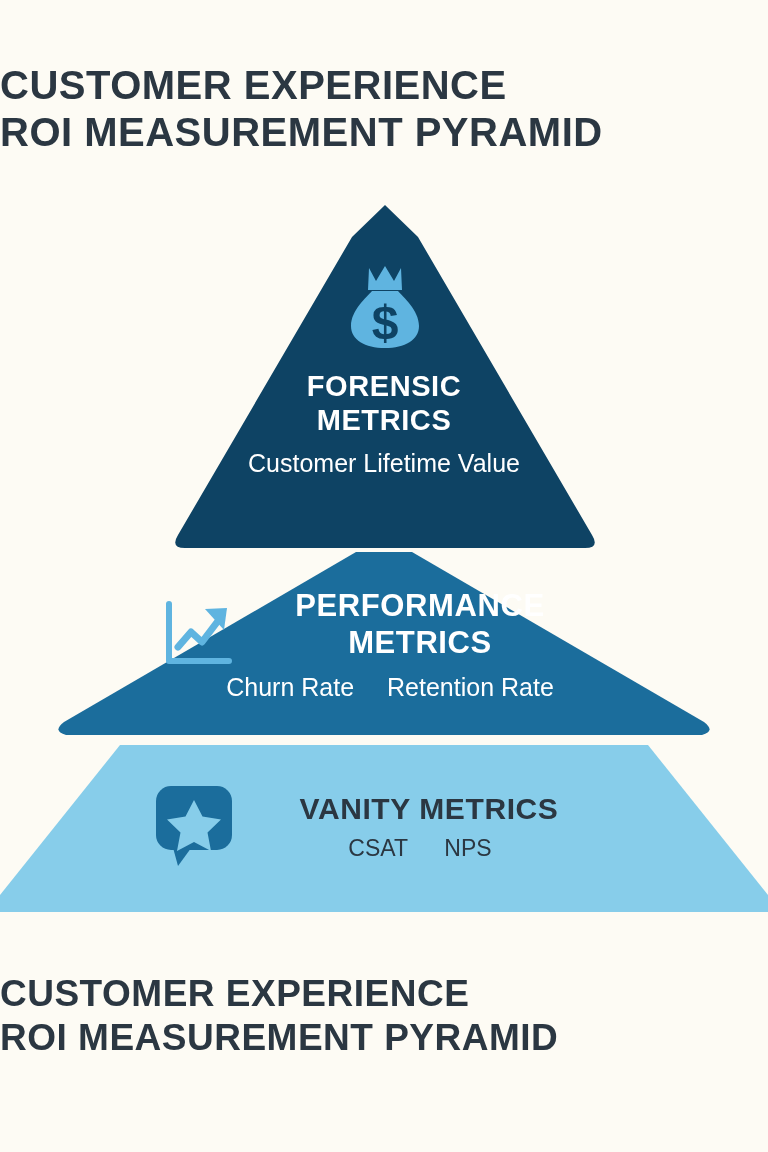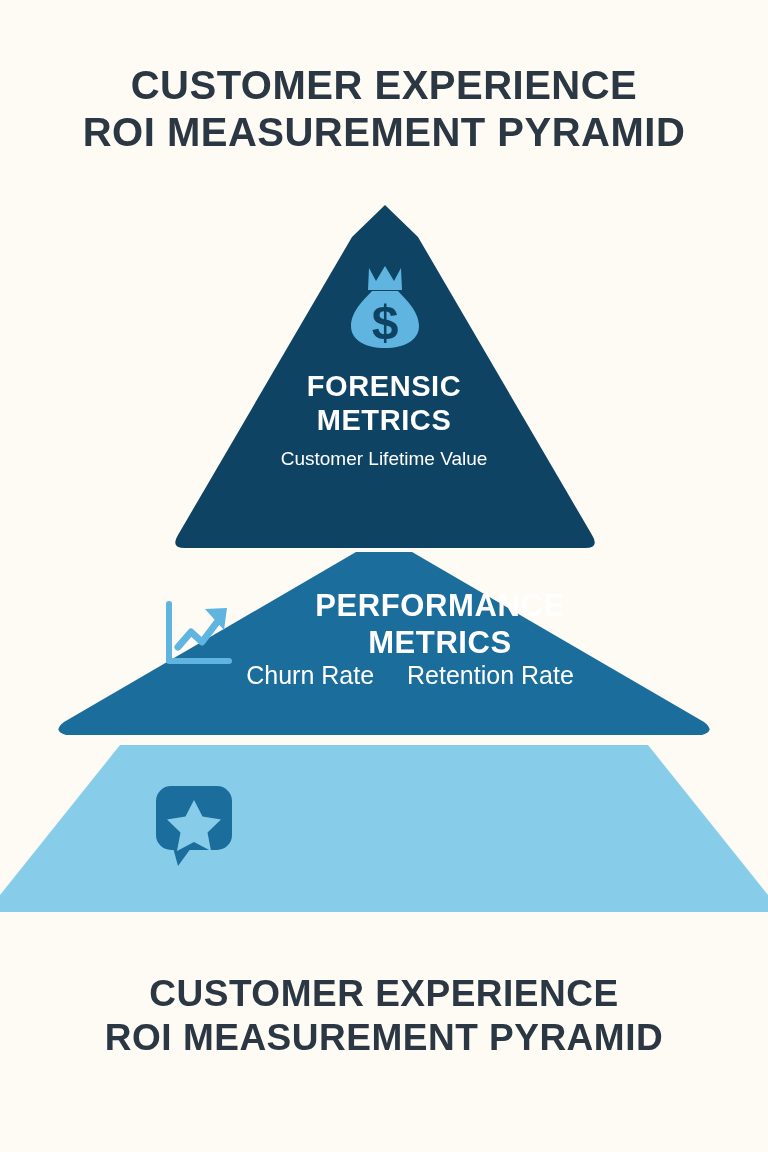--- a/index.html
+++ b/index.html
@@ -20,21 +20,20 @@
     inset: 0;
     width: 768px;
     height: 1152px;
   }
 
   
   .title-block {
     position: absolute;
     left: 0;
     width: 768px;
-    text-align: center;
     color: #2b3742;
     font-weight: bold;
     letter-spacing: 0.5px;
     line-height: 1.18;
   }
   #title-top {
     top: 62px;
     font-size: 40px;
   }
   #title-bottom {
@@ -75,40 +74,41 @@
   #tier-1-content .tier-heading {
     color: #ffffff;
     font-weight: bold;
     font-size: 29px;
     line-height: 1.16;
     letter-spacing: 0.6px;
   }
   #tier-1-content .tier-metrics {
     margin-top: 9px;
     color: #ffffff;
-    font-size: 19px;
+    font-size: 25px;
     line-height: 1.38;
     text-align: center;
   }
 
   
   #tier-2-content {
-    left: 204px;
+    left: 184px;
     top: 588px;
     width: 420px;
   }
   #tier-2-content .tier-heading {
     color: #ffffff;
     font-weight: bold;
     font-size: 31px;
     line-height: 1.18;
     letter-spacing: 0.6px;
     padding-left: 52px;
   }
   #tier-2-content .tier-metrics {
+    margin-top: 12px;
     color: #ffffff;
     font-size: 25px;
     margin-left: -8px;
   }
   #tier-2-content .metric-inline + .metric-inline { margin-left: 26px; }
 
   
   #tier-3-content {
     left: 186px;
     top: 792px;
@@ -209,19 +209,28 @@
     <svg viewBox="0 0 82 84" xmlns="http://www.w3.org/2000/svg">
 
       <rect x="2" y="2" width="76" height="64" rx="15" ry="15" fill="#1b6d9c"></rect>
 
       <path d="M18 60 L40 60 L24 82 Z" fill="#1b6d9c"></path>
 
       <path d="M40 16 L48.5 32.5 L67 35.5 L53.5 48.5 L57 67 L40 58 L23 67 L26.5 48.5 L13 35.5 L31.5 32.5 Z" fill="#87cdea"></path>
     </svg>
   </div>
 
+  <div class="tier-text" id="tier-3-content">
+    <div class="tier-heading">
+      <span class="metric-line">VANITY METRICS</span>
+    </div>
+    <div class="tier-metrics">
+      <span class="metric-inline">CSAT</span>
+      <span class="metric-inline">NPS</span>
+    </div>
+  </div>
 
   <div class="title-block" id="title-bottom">
     <span class="title-line">CUSTOMER EXPERIENCE</span>
     <span class="title-line">ROI MEASUREMENT PYRAMID</span>
   </div>
 
 </div>
 
 </body></html>

